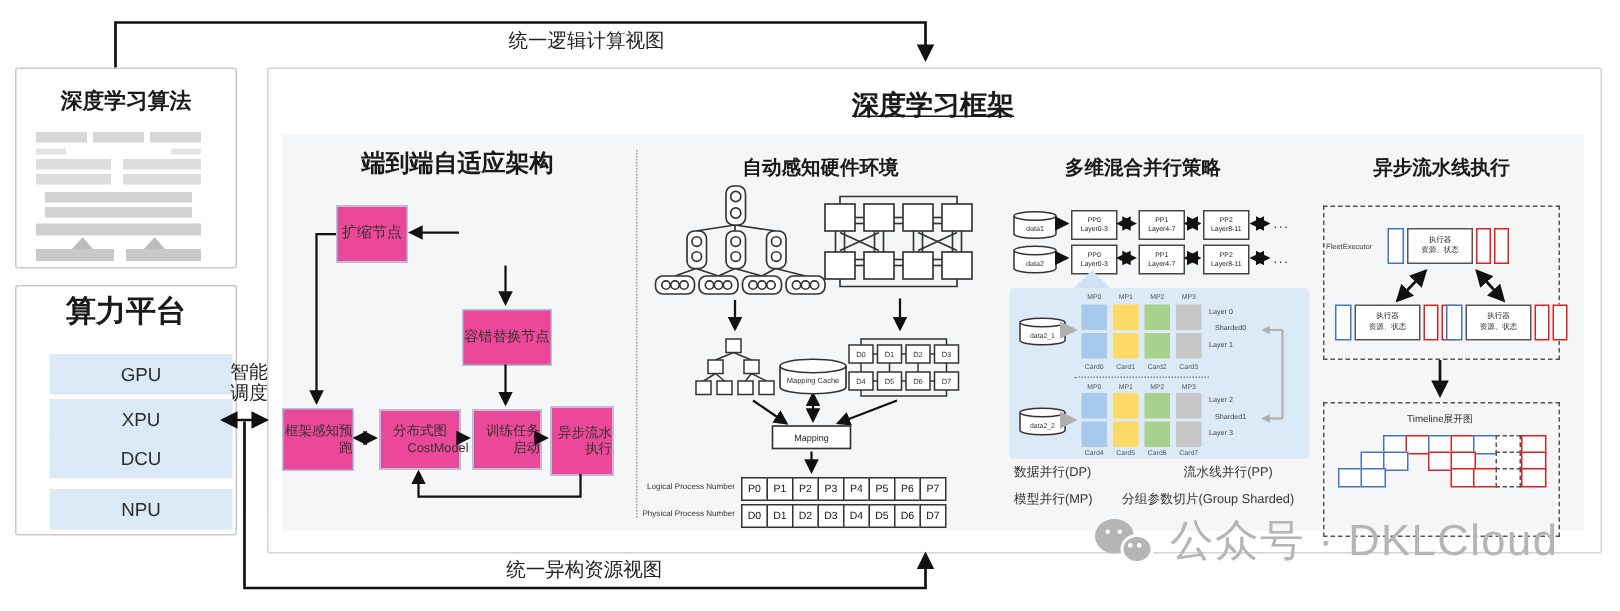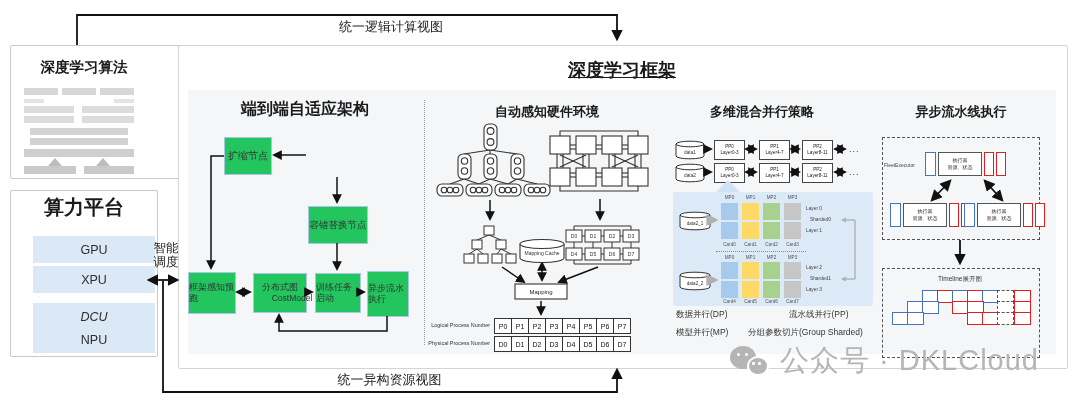--- a/index.html
+++ b/index.html
@@ -3,22 +3,22 @@
 <meta charset="utf-8">
 <style>
   html,body{margin:0;padding:0;background:#fff;}
   .stage{position:relative;width:1080px;height:407px;background:#fff;overflow:hidden;
          font-family:"Liberation Sans","DejaVu Sans",sans-serif;color:#222;}
   .abs{position:absolute;}
   .box{position:absolute;background:#fff;border:1px solid #c9c9c9;border-radius:2px;}
   .panel{position:absolute;background:#f5f6f7;}
   .bluepanel{position:absolute;background:#dce9f6;border-radius:3px;}
   .title{position:absolute;font-weight:bold;text-align:center;color:#1a1a1a;}
-  .node{position:absolute;background:#22c55e;border:1px solid #a9c6e2;display:flex;flex-direction:column;
-        align-items:center;justify-content:center;text-align:left;color:#333;line-height:1.25;}
+  .node{position:absolute;background:#ec4899;border:1px solid #a9c6e2;display:flex;flex-direction:column;
+        align-items:center;justify-content:center;text-align:right;color:#333;line-height:1.25;}
   .chip{position:absolute;left:22px;width:122px;height:27px;background:#dbe8f5;display:flex;
         align-items:center;justify-content:center;font-size:12.5px;color:#2d2d2d;}
   .gbar{position:absolute;background:#d7d7d7;}
   .tri{position:absolute;width:0;height:0;border-left:7px solid transparent;border-right:7px solid transparent;
        border-bottom:8px solid #bdbdbd;}
   .sep{position:absolute;border-left:1px dotted #9a9a9a;width:0;}
   .pp-box{position:absolute;width:29px;height:18px;border:1px solid #444;background:#fff;display:flex;
           flex-direction:column;align-items:center;justify-content:center;font-size:4.6px;line-height:1.25;color:#222;}
   .dots{position:absolute;font-size:9px;color:#333;letter-spacing:1px;}
   .mpc{position:absolute;width:17px;height:17px;}
@@ -43,21 +43,21 @@
   .wm-icon{position:absolute;width:44px;height:34px;}
   .wm-big{position:absolute;left:0;top:0;width:26px;height:23px;border-radius:50%;background:#b5b5b5;}
   .wm-small{position:absolute;left:17px;top:10px;width:18px;height:16px;border-radius:50%;background:#b5b5b5;border:2px solid #fff;}
   .wm-eye{position:absolute;width:3px;height:3px;border-radius:50%;background:#fff;}
 </style>
 </head>
 <body>
 
 <div class="stage">
 
-  <div class="box" style="left:10px;top:45px;width:146px;height:132px;padding-left:37px;">
+  <div class="box" style="left:10px;top:45px;width:146px;height:132px;">
     <div class="title" style="position:absolute;left:0;top:12px;width:146px;font-size:14.5px;">深度学习算法</div>
   </div>
 
   <div class="abs">
     <div class="gbar" style="left:24px;top:88px;width:34px;height:7px;"></div>
     <div class="gbar" style="left:62px;top:88px;width:34px;height:7px;"></div>
     <div class="gbar" style="left:100px;top:88px;width:34px;height:7px;"></div>
     <div class="gbar" style="left:24px;top:99px;width:20px;height:4px;background:#e3e3e3;"></div>
     <div class="gbar" style="left:114px;top:99px;width:20px;height:4px;background:#e3e3e3;"></div>
     <div class="gbar" style="left:24px;top:106px;width:50px;height:7px;background:#dcdcdc;"></div>
@@ -70,21 +70,21 @@
     <div class="tri" style="left:48px;top:158px;"></div>
     <div class="tri" style="left:96px;top:158px;"></div>
     <div class="gbar" style="left:24px;top:166px;width:52px;height:8px;background:#c9c9c9;"></div>
     <div class="gbar" style="left:84px;top:166px;width:50px;height:8px;background:#c9c9c9;"></div>
   </div>
 
   <div class="box" style="left:10px;top:190px;width:146px;height:165px;">
     <div class="title" style="position:absolute;left:0;top:3px;width:146px;font-size:20px;">算力平台</div>
     <div class="chip" style="top:45px;">GPU</div>
     <div class="chip" style="top:75px;">XPU</div>
-    <div class="chip" style="top:112px;font-style:italic;">DCU</div>
+    <div class="chip" style="top:101px;">DCU</div>
     <div class="chip" style="top:135px;">NPU</div>
   </div>
 
   <div class="abs" style="left:151px;top:241px;width:30px;text-align:center;font-size:12.5px;line-height:1.15;">
     <div>智能</div>
     <div>调度</div>
   </div>
 
   <div class="box" style="left:178px;top:45px;width:888px;height:322px;border-color:#d4d4d4;"></div>
   <div class="title" style="left:178px;top:58px;width:888px;font-size:18px;text-decoration:underline;">深度学习框架</div>

